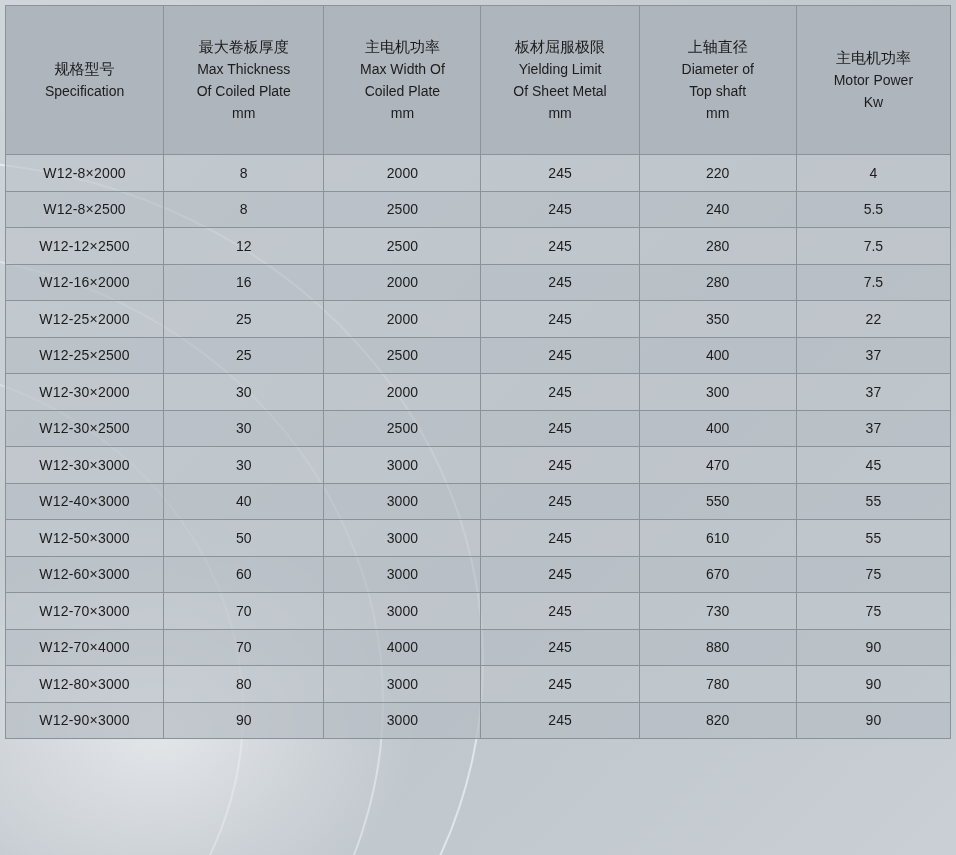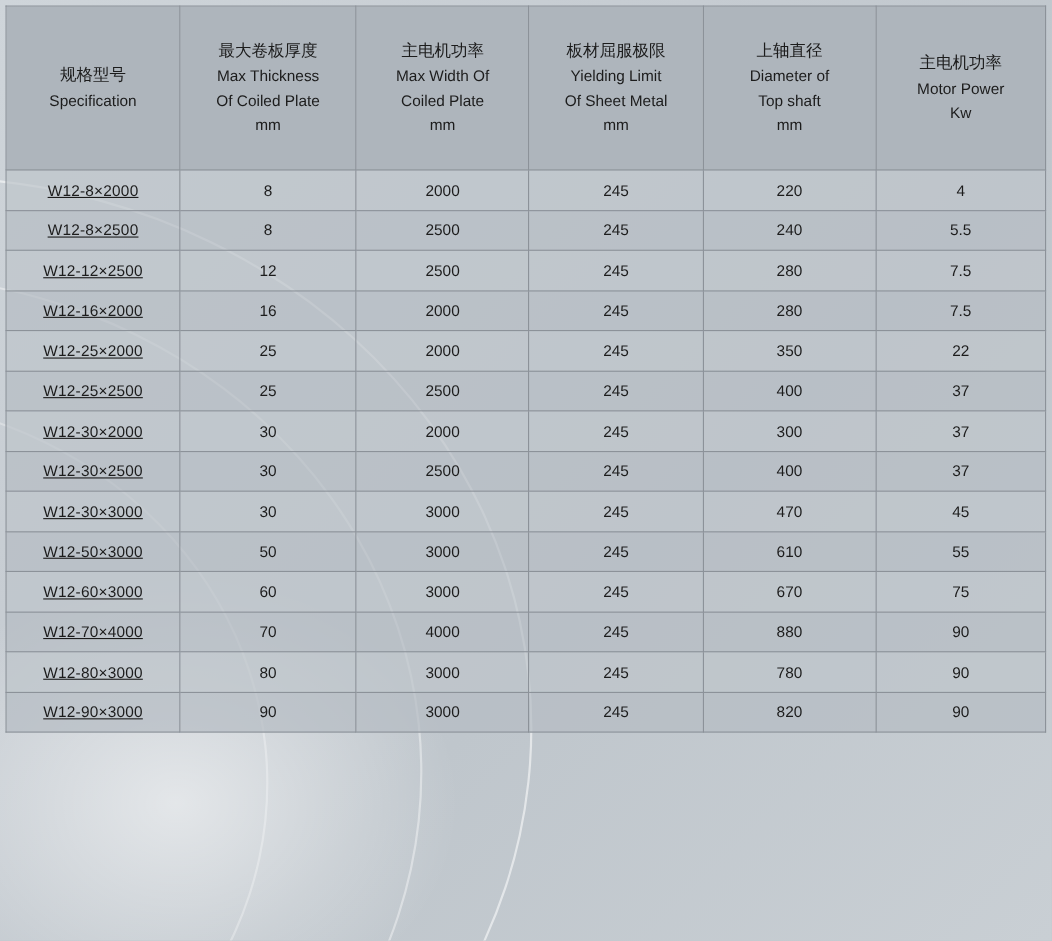--- a/index.html
+++ b/index.html
@@ -87,21 +87,20 @@
     display: block;
   }
   tbody td {
     height: 33.5px;
     font-size: 14px;
     background: rgba(186,193,200,0.75);
   }
   tbody td.spec {
     font-size: 14px;
     letter-spacing: 0.2px;
-    text-decoration: underline;
   }
   tbody tr:nth-child(odd) td {
     background: rgba(190,197,203,0.72);
   }
   tbody tr:nth-child(even) td {
     background: rgba(182,189,196,0.72);
   }
   col.c0 { width: 158px; }
   col.c1 { width: 160px; }
   col.c2 { width: 157px; }
@@ -231,33 +230,49 @@
         </tr>
         <tr>
           <td class="spec">W12-30×3000</td>
           <td>30</td>
           <td>3000</td>
           <td>245</td>
           <td>470</td>
           <td>45</td>
         </tr>
         <tr>
+          <td class="spec">W12-40×3000</td>
+          <td>40</td>
+          <td>3000</td>
+          <td>245</td>
+          <td>550</td>
+          <td>55</td>
+        </tr>
+        <tr>
           <td class="spec">W12-50×3000</td>
           <td>50</td>
           <td>3000</td>
           <td>245</td>
           <td>610</td>
           <td>55</td>
         </tr>
         <tr>
           <td class="spec">W12-60×3000</td>
           <td>60</td>
           <td>3000</td>
           <td>245</td>
           <td>670</td>
+          <td>75</td>
+        </tr>
+        <tr>
+          <td class="spec">W12-70×3000</td>
+          <td>70</td>
+          <td>3000</td>
+          <td>245</td>
+          <td>730</td>
           <td>75</td>
         </tr>
         <tr>
           <td class="spec">W12-70×4000</td>
           <td>70</td>
           <td>4000</td>
           <td>245</td>
           <td>880</td>
           <td>90</td>
         </tr>

